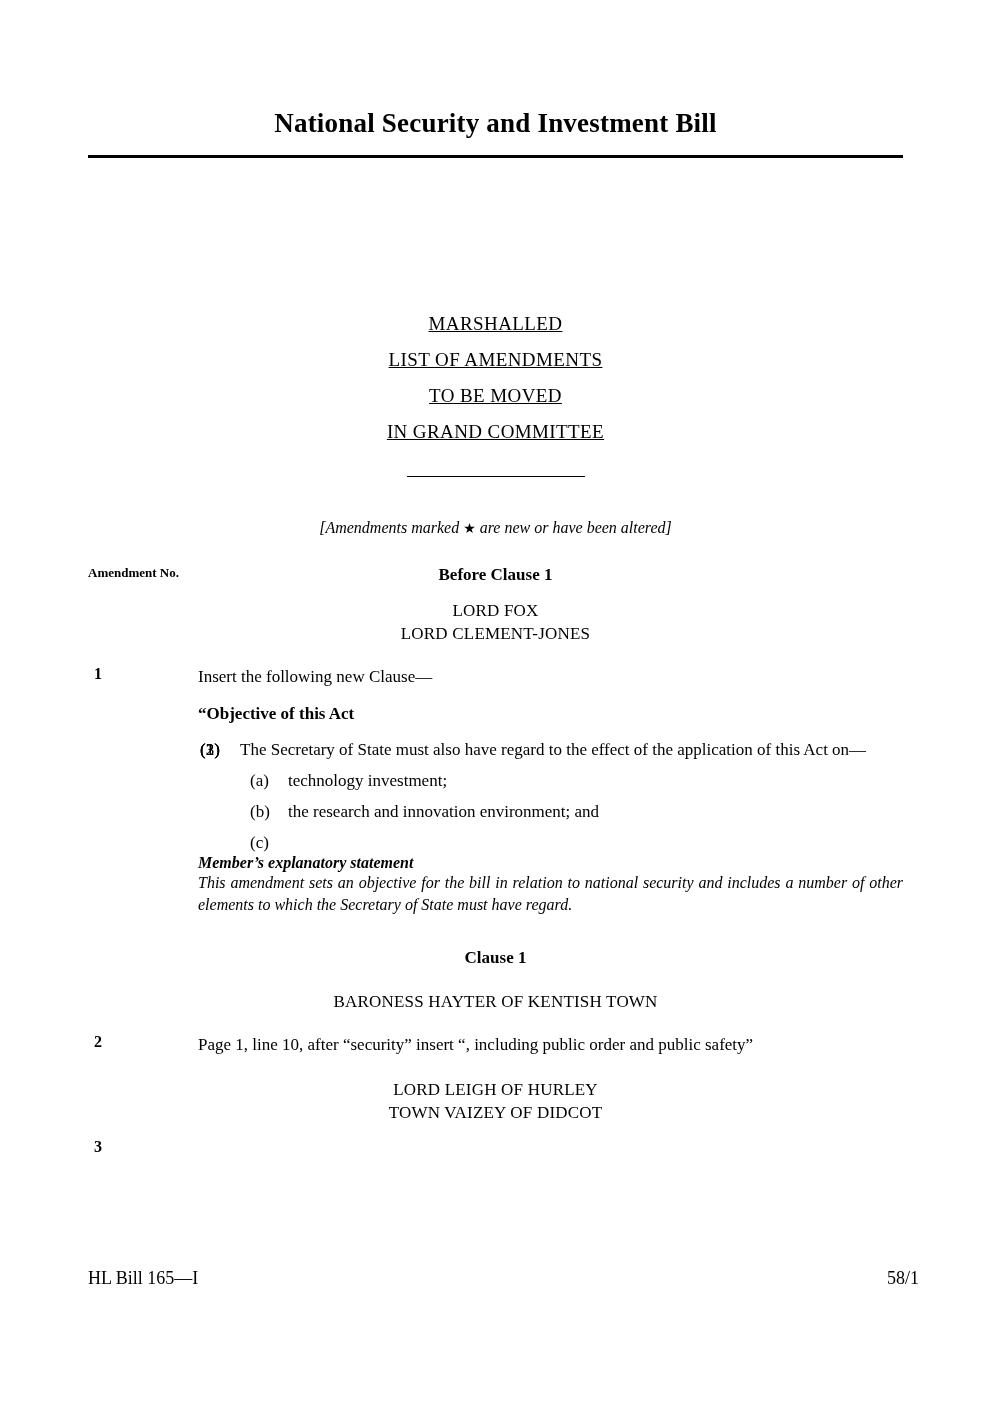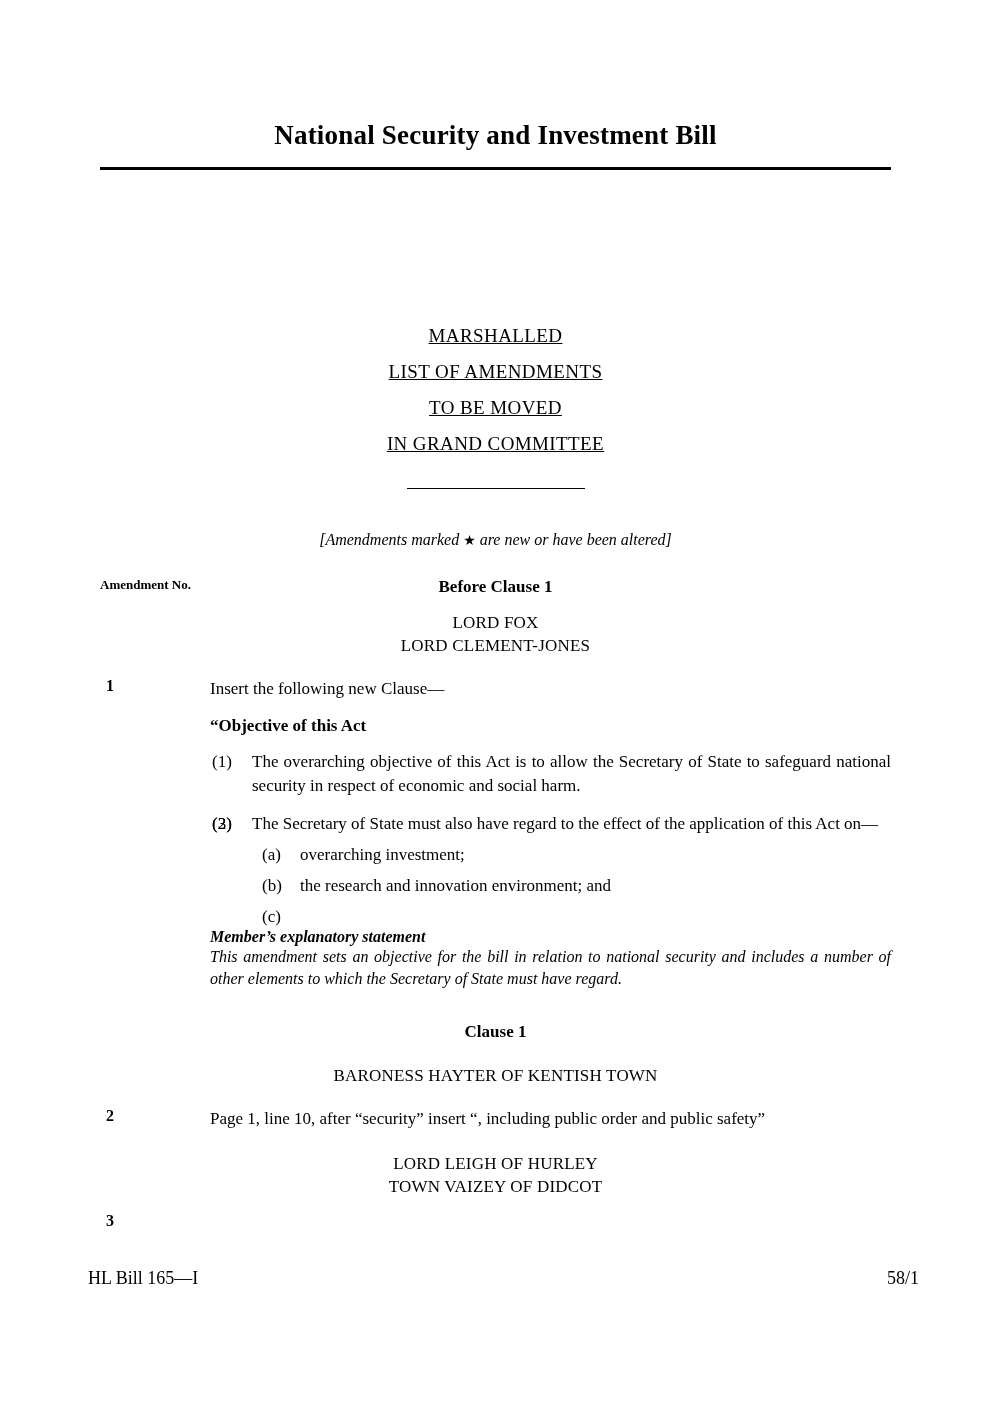--- a/index.html
+++ b/index.html
@@ -11,21 +11,21 @@
     font-family: "Liberation Serif", serif;
     color: #000000;
   }
   .page {
     position: relative;
     width: 991px;
     height: 1401px;
     margin: 0 auto;
     background: #ffffff;
     box-sizing: border-box;
-    padding: 12px;
+    padding: 0;
     overflow: hidden;
     border-radius: 32px;
   }
 
   
   .doc-title {
     text-align: center;
     font-size: 27px;
     font-weight: bold;
     letter-spacing: 0.2px;
@@ -241,35 +241,34 @@
 
     <div class="amend-row">
       <div class="amend-num">1</div>
       <div class="amend-text">Insert the following new Clause—</div>
     </div>
 
     <div class="quoted-head">“Objective of this Act</div>
 
     <div class="subsec">
       <span class="marker">(1)</span>
-      <span>The overarching objective of this Act is to allow the Secretary of State to safeguard national security in respect of economic and social harm.</span>
     </div>
 
     <div class="subsec">
       <span class="marker">(2)</span>
     </div>
 
     <div class="subsec">
       <span class="marker">(3)</span>
       <span>The Secretary of State must also have regard to the effect of the application of this Act on—</span>
     </div>
 
     <div class="para">
       <span class="marker">(a)</span>
-      <span>overarching investment;</span>
+      <span>technology investment;</span>
     </div>
     <div class="para">
       <span class="marker">(b)</span>
       <span>the research and innovation environment; and</span>
     </div>
     <div class="para">
       <span class="marker">(c)</span>
     </div>
 
     <div class="explan-title">Member’s explanatory statement</div>

